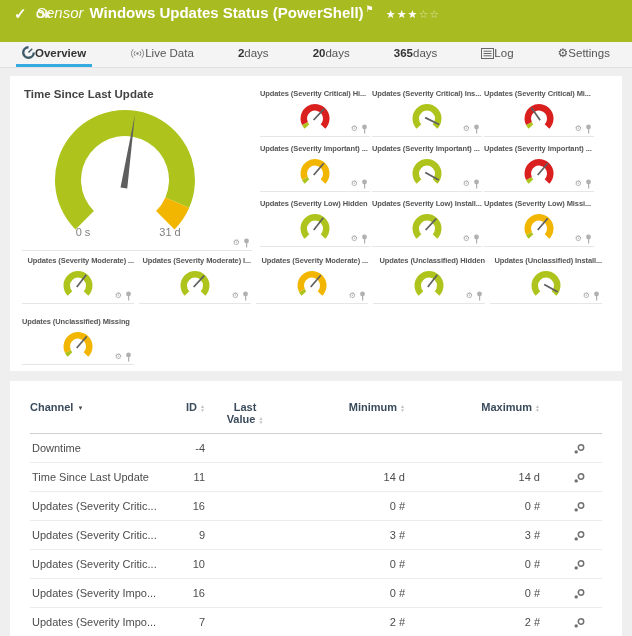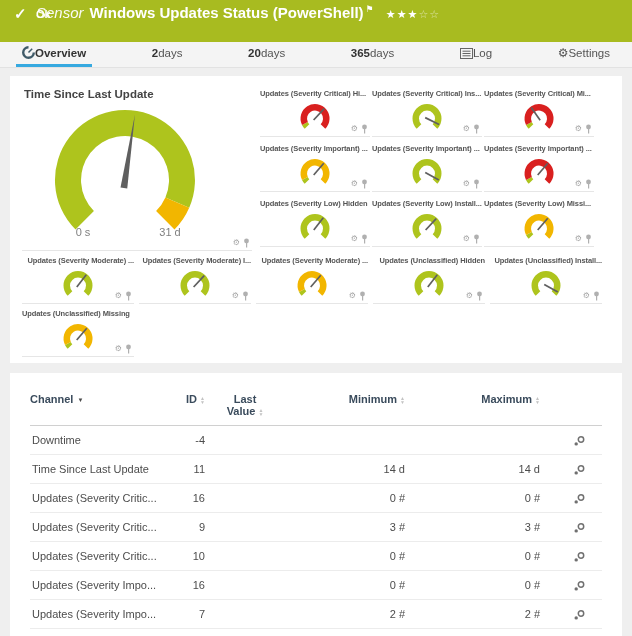--- a/index.html
+++ b/index.html
@@ -36,21 +36,21 @@
 
   .gauge-top { display:flex; }
   .main-gauge-cell { width:230px; margin-right:8px; position:relative;
     border-bottom:1px solid #e6e6e6; padding-bottom:2px; }
   .mg-title { font-size:11.5px; font-weight:bold; color:#444; padding:2px 0 0 2px; }
   .mg-svg { margin-top:-6px; }
   .glabel { fill:#808080; font-size:11px; font-family:"Liberation Sans",sans-serif; }
 
   .small-grid { display:grid; grid-template-columns:repeat(3,110px); column-gap:2px; }
   .small-grid.row4 { grid-template-columns:repeat(5,112px); column-gap:5px; margin-top:2px;text-align:right; }
-  .small-grid.row5 { grid-template-columns:112px; margin-top:2px; }
+  .small-grid.row5 { grid-template-columns:112px; margin-top:10px; }
   .gauge-cell { position:relative; height:51px; border-bottom:1px solid #e6e6e6;
     padding-top:3px; overflow:hidden; }
   .gc-title { font-size:7.5px; font-weight:bold; color:#555; white-space:nowrap;
     overflow:hidden; letter-spacing:-0.1px; }
   .gc-svg { text-align:center; margin-top:0px; line-height:0; }
   .cell-icons { position:absolute; right:2px; bottom:2px; display:flex;
     align-items:center; gap:3px; line-height:1; }
   .cell-icons .gicon { font-size:8px; color:#a8a8a8; cursor:pointer; }
 
   
@@ -82,20 +82,30 @@
   <div class="status">Ok</div>
 </div>
 
 <div class="tabbar">
     <div class="tab active">
       <svg width="13" height="13" viewBox="0 0 13 13">
         <path d="M6.5 1.2 A5.3 5.3 0 1 0 11.8 6.5" fill="none" stroke="#3f5a68" stroke-width="2.4"></path>
         <line x1="6.5" y1="6.5" x2="10.2" y2="2.8" stroke="#3f5a68" stroke-width="1.5"></line>
       </svg>
       <span class="tab-l">Overview</span>
+    </div>
+    <div class="tab">
+      <svg width="15" height="11" viewBox="0 0 15 11">
+        <circle cx="7.5" cy="5.5" r="1.3" fill="#888"></circle>
+        <path d="M5.2 3 A3.6 3.6 0 0 0 5.2 8" stroke="#888" fill="none"></path>
+        <path d="M9.8 3 A3.6 3.6 0 0 1 9.8 8" stroke="#888" fill="none"></path>
+        <path d="M3.2 1.2 A6.2 6.2 0 0 0 3.2 9.8" stroke="#888" fill="none"></path>
+        <path d="M11.8 1.2 A6.2 6.2 0 0 1 11.8 9.8" stroke="#888" fill="none"></path>
+      </svg>
+      <span class="tab-l">Live Data</span>
     </div>
     <div class="tab">
       <span class="tab-b">2</span>
       <span class="tab-l">days</span>
     </div>
     <div class="tab">
       <span class="tab-b">20</span>
       <span class="tab-l">days</span>
     </div>
     <div class="tab">

